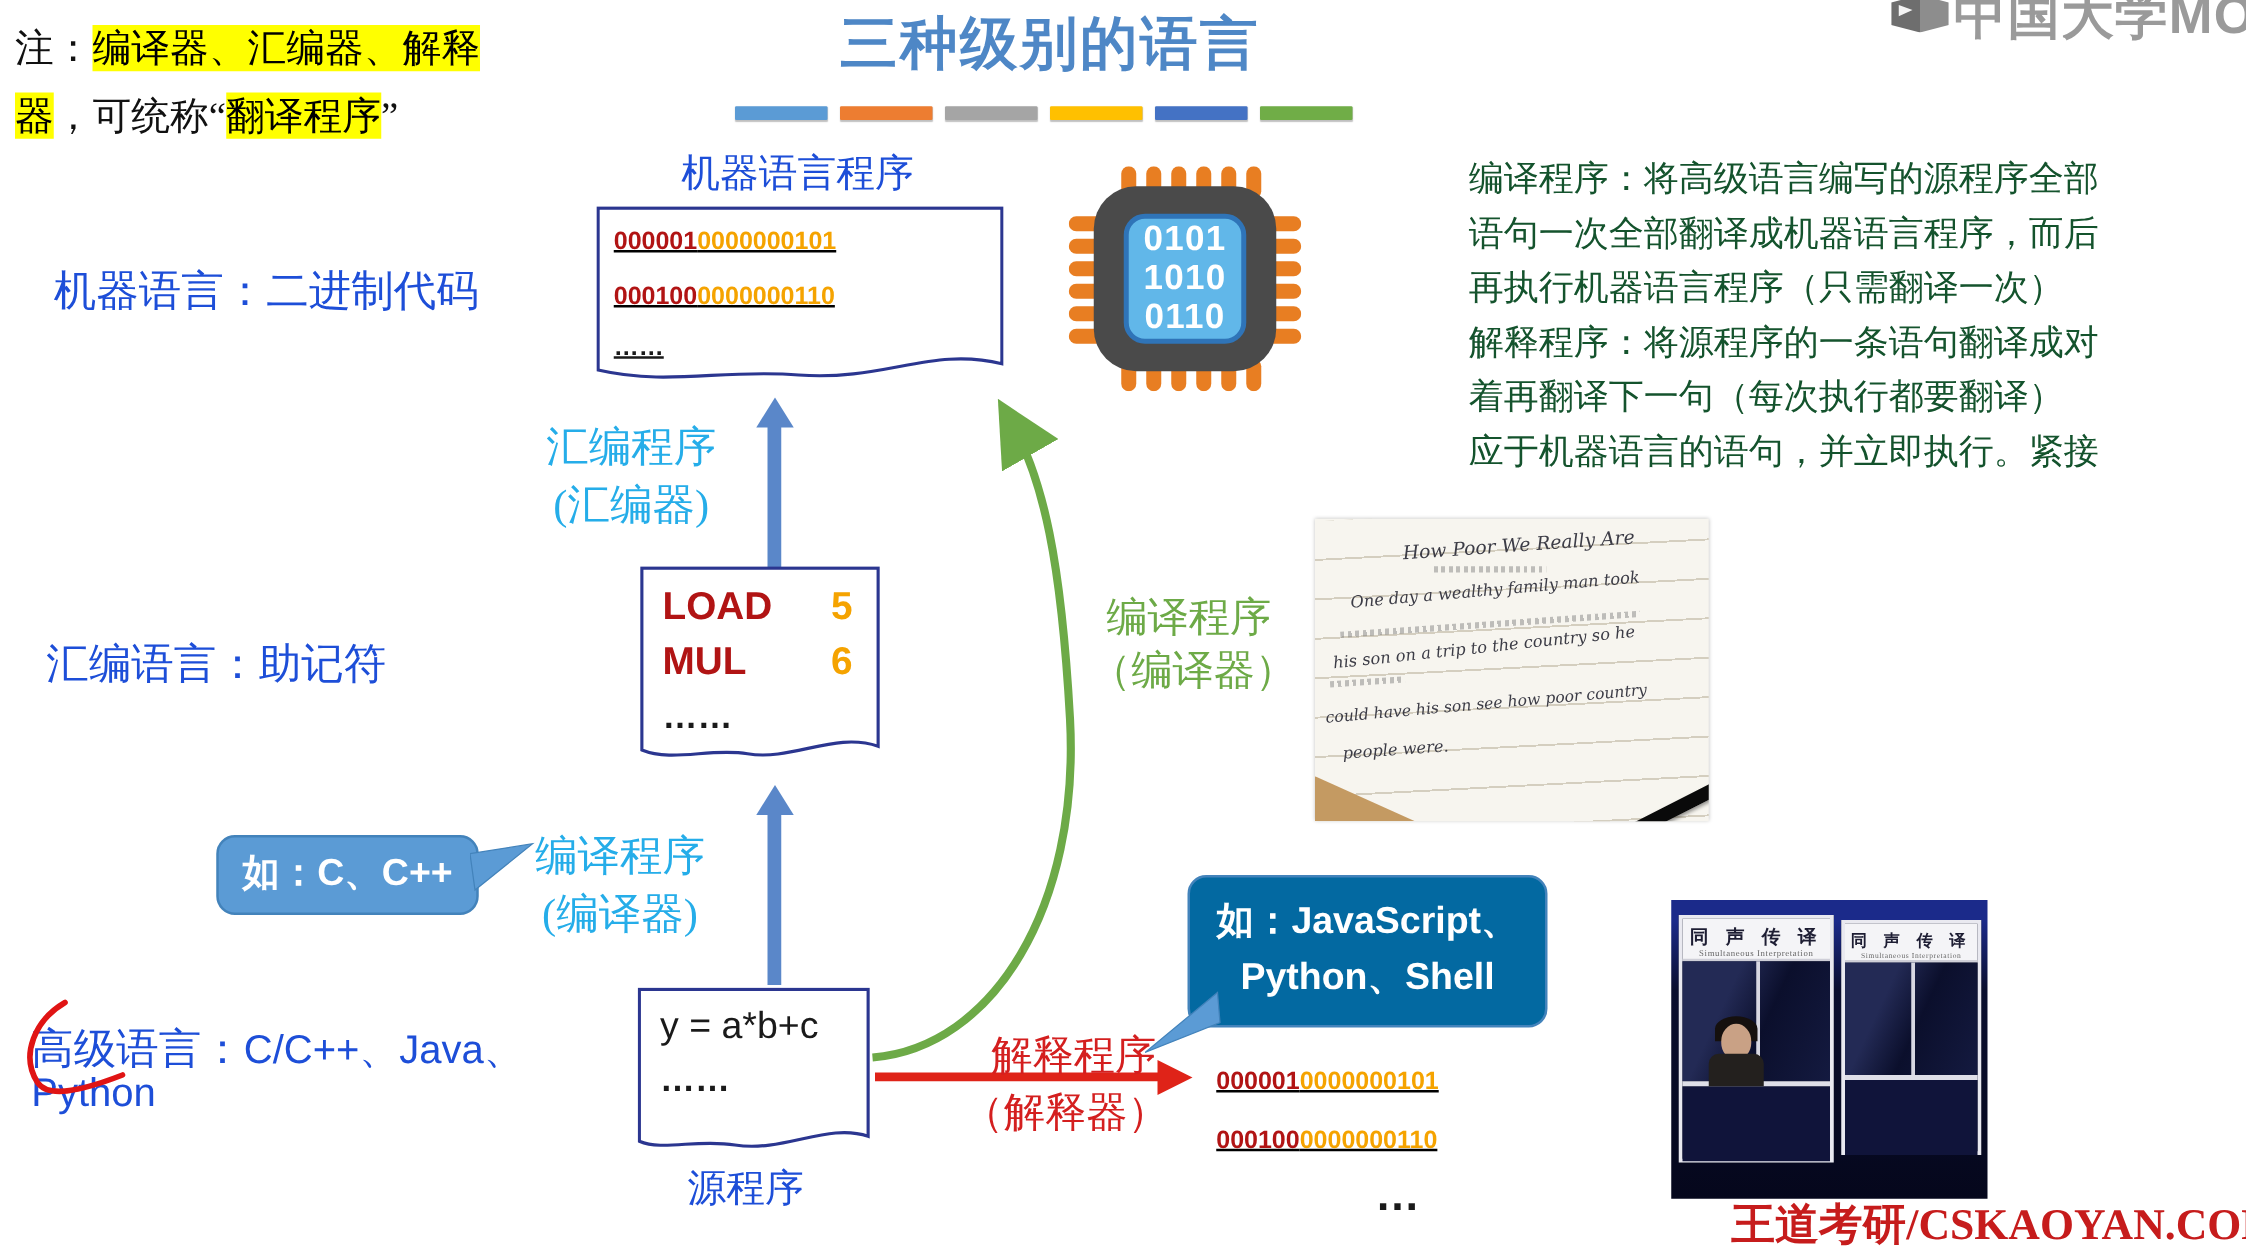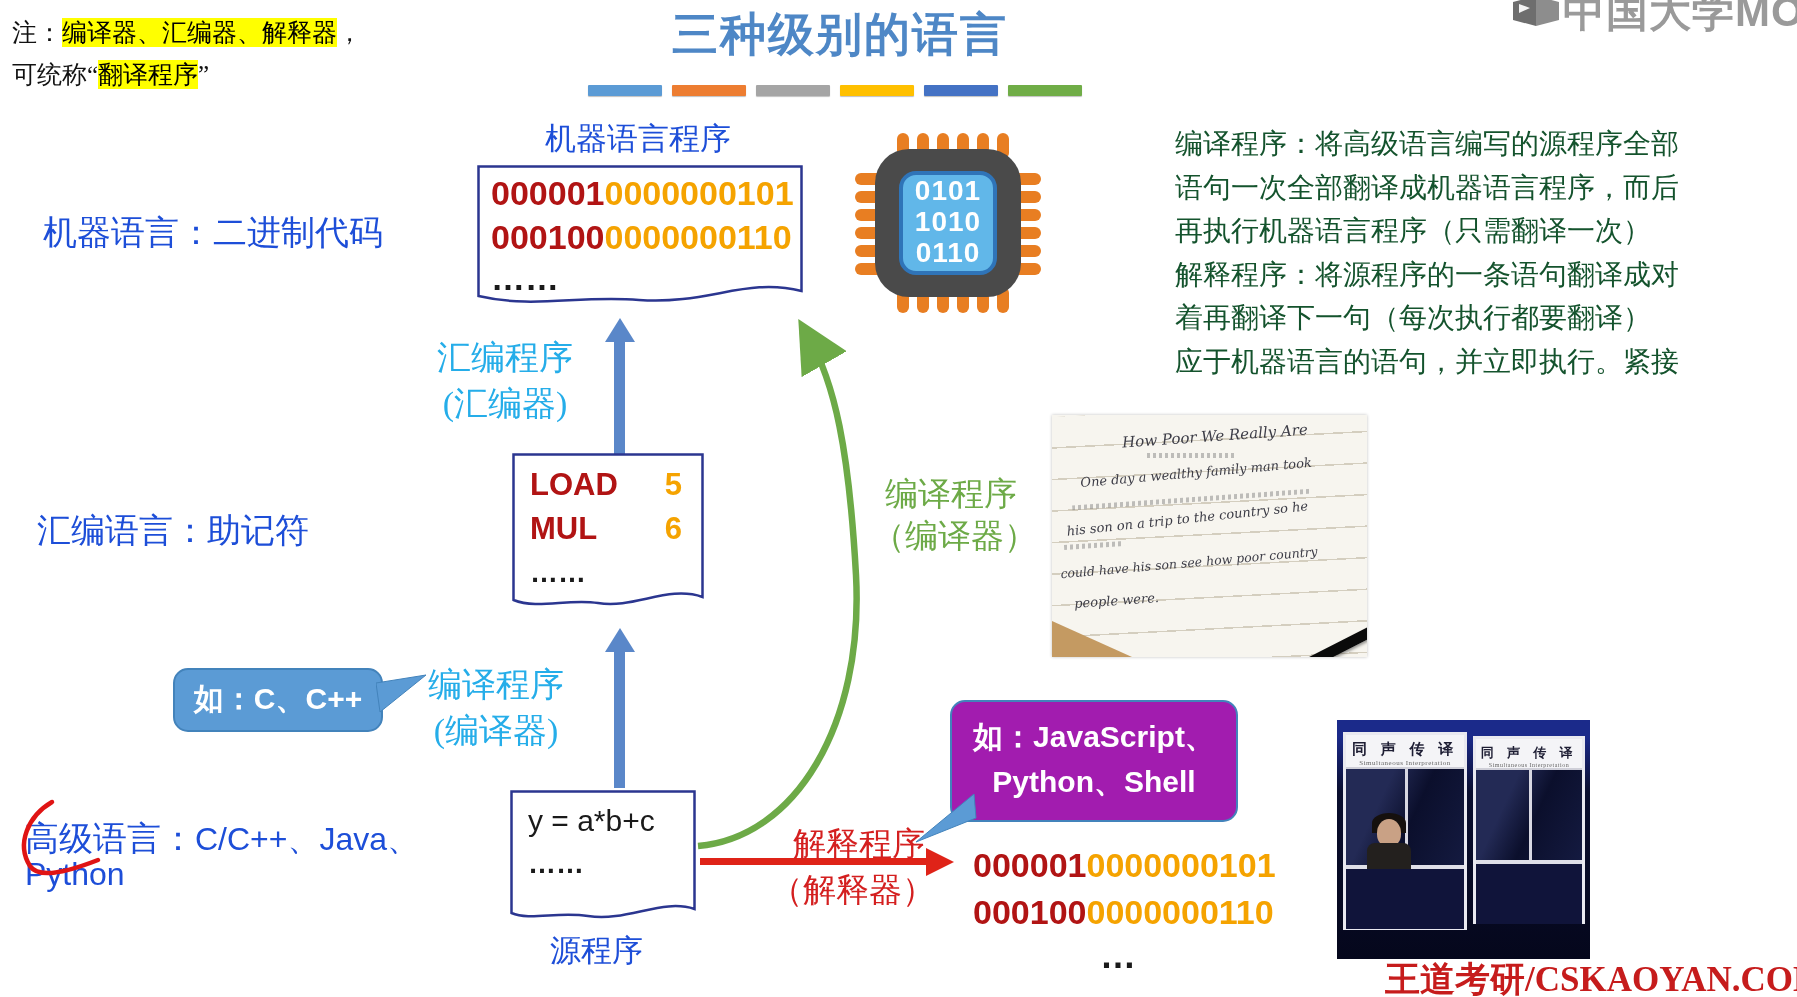--- a/index.html
+++ b/index.html
@@ -3,43 +3,43 @@
 <meta charset="utf-8">
 <style>
   html,body{margin:0;padding:0;}
   body{width:1797px;height:997px;position:relative;overflow:hidden;background:#ffffff;
        font-family:"Liberation Serif","DejaVu Serif",serif;}
   .abs{position:absolute;}
   .serif{font-family:"Liberation Serif","DejaVu Serif",serif;}
   .sans{font-family:"Liberation Sans","DejaVu Sans",sans-serif;}
 
   
-  .note{left:12px;top:12px;width:372px;font-size:25px;line-height:42px;color:#111;}
+  .note{left:12px;top:12px;width:372px;font-size:31px;line-height:54px;color:#111;}
   .note mark{background:#ffff00;padding:1px 0;}
 
   
   .title{left:600px;top:4px;width:480px;text-align:center;font-size:46px;font-weight:bold;color:#4e87c6;letter-spacing:2px;}
   .bars{left:588px;top:85px;display:flex;gap:10px;}
   .bars span{display:inline-block;width:74px;height:11px;border-radius:1px;box-shadow:0 1px 1px rgba(0,0,0,.25);}
 
   
   .mooc{right:-50px;top:-16px;color:#9a9a9a;font-size:42px;font-weight:bold;letter-spacing:1px;
         font-family:"Liberation Sans","DejaVu Sans",sans-serif;white-space:nowrap;}
   .mooc-icon{left:1513px;top:0px;width:46px;height:26px;}
 
   
   .lbl{color:#1d4ed8;font-size:34px;white-space:nowrap;}
   .lbl .latin{font-family:"Liberation Sans","DejaVu Sans",sans-serif;font-size:32px;}
 
   
   .doc{position:absolute;}
   .doc svg{position:absolute;left:0;top:0;}
   .doc .content{position:absolute;}
-  .bin-line{font-size:34px;font-weight:bold;line-height:44px;white-space:nowrap;
-            font-family:"Liberation Sans","DejaVu Sans",sans-serif;}
+  .bin-line{font-size:20px;font-weight:bold;line-height:44px;white-space:nowrap;
+            font-family:"Liberation Sans","DejaVu Sans",sans-serif;text-decoration:underline;}
   .bin-red{color:#b11414;}
   .bin-orange{color:#f5a300;}
   .dots{color:#1a1a1a;font-weight:bold;font-family:"Liberation Sans","DejaVu Sans",sans-serif;}
 
   .asm-row{display:flex;justify-content:space-between;width:152px;font-size:31px;font-weight:bold;
            line-height:44px;font-family:"Liberation Sans","DejaVu Sans",sans-serif;}
 
   
   .cyan-lbl{color:#25ade9;font-size:34px;white-space:nowrap;text-align:center;}
   .green-lbl{color:#6daa47;font-size:33px;white-space:nowrap;}
@@ -249,21 +249,21 @@
   <path d="M698,846 C795,838 864,725 856,575 C849,450 835,383 808,336" stroke="#6daa47" stroke-width="6.5" fill="none" marker-end="url(#greenhead)"></path>
 </svg>
 <div class="abs green-lbl serif" style="left:885px;top:472px;">编译程序</div>
 <div class="abs green-lbl serif" style="left:872px;top:514px;">（编译器）</div>
 
 <div class="red-shaft" style="left:700px;top:858px;width:228px;"></div>
 <div class="red-head" style="left:926px;top:848px;"></div>
 <div class="abs red-lbl serif" style="left:793px;top:822px;">解释程序</div>
 <div class="abs red-lbl serif" style="left:770px;top:868px;">（解释器）</div>
 
-<div class="bubble bubble2" style="background: #a21caf;">
+<div class="bubble bubble2" style="background: #0369a1;">
   <div>如：JavaScript、</div>
   <div>Python、Shell</div>
 </div>
 <svg class="abs" style="left:916px;top:792px;" width="62" height="54">
   <polygon points="58,2 0,50 60,26" fill="#5b9bd5" stroke="#4383bb" stroke-width="1"></polygon>
 </svg>
 
 <div class="abs" style="left:973px;top:842px;">
   <div class="bin-line" style="line-height:47px;"><span class="bin-red">000001</span><span class="bin-orange">0000000101</span></div>
   <div class="bin-line" style="line-height:47px;"><span class="bin-red">000100</span><span class="bin-orange">0000000110</span></div>

